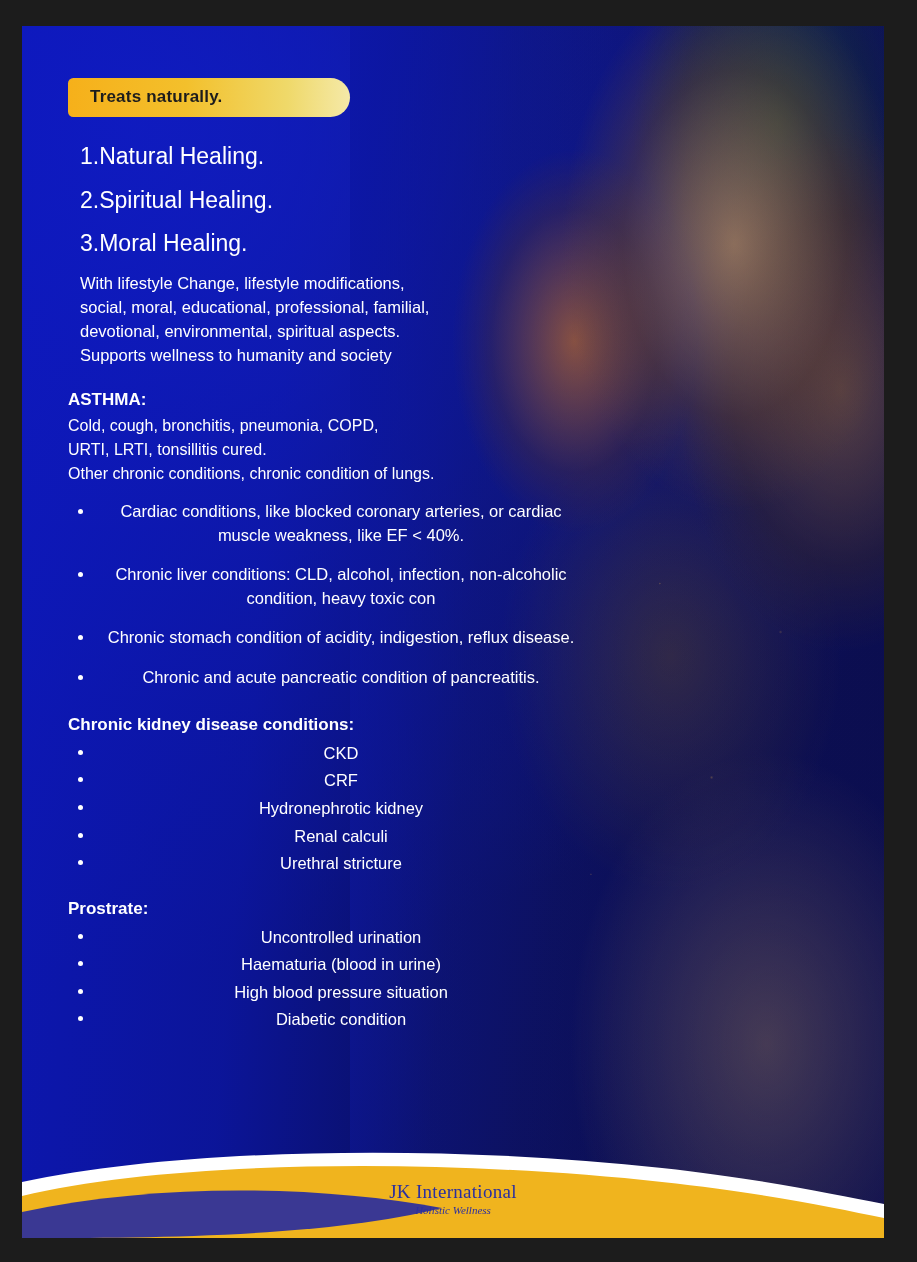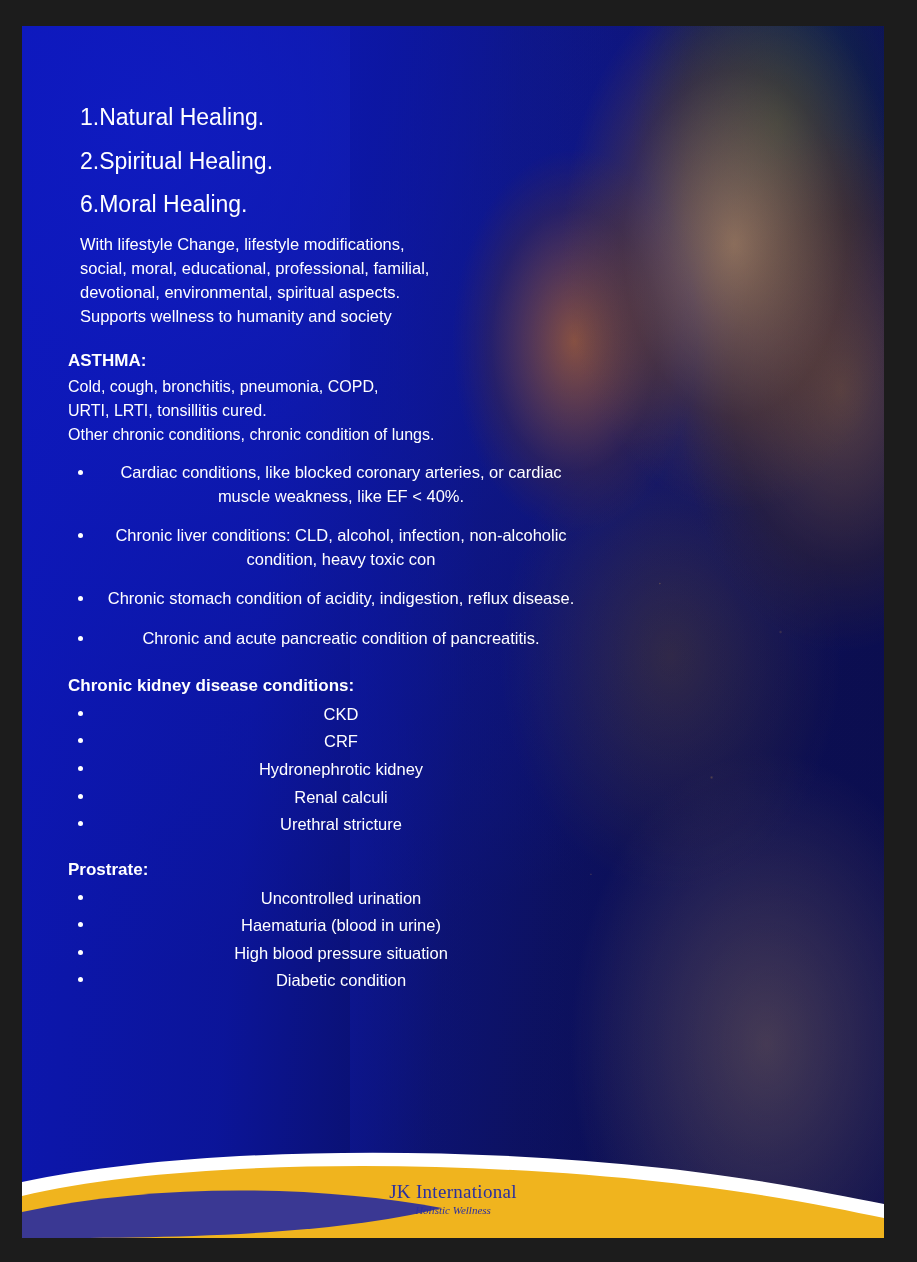--- a/index.html
+++ b/index.html
@@ -191,25 +191,26 @@
 
 <div class="page-frame">
 
   <div class="bg-base"></div>
   <div class="bg-photo"></div>
   <div class="bg-speckle"></div>
   <div class="bg-blue-veil"></div>
 
   <div class="content">
 
+    <div class="badge">Treats naturally.</div>
 
     <ul class="numlist">
       <li>1.Natural Healing.</li>
       <li>2.Spiritual Healing.</li>
-      <li>6.Moral Healing.</li>
+      <li>3.Moral Healing.</li>
     </ul>
 
     <div class="para">With lifestyle Change, lifestyle modifications, social, moral, educational, professional, familial, devotional, environmental, spiritual aspects. Supports wellness to humanity and society</div>
 
 
     <div class="section-block tight">
       <div class="heading-bold">ASTHMA:</div>
       <div class="plain-line">Cold, cough, bronchitis, pneumonia, COPD,</div>
       <div class="plain-line">URTI, LRTI, tonsillitis cured.</div>
       <div class="plain-line">Other chronic conditions, chronic condition of lungs.</div>

